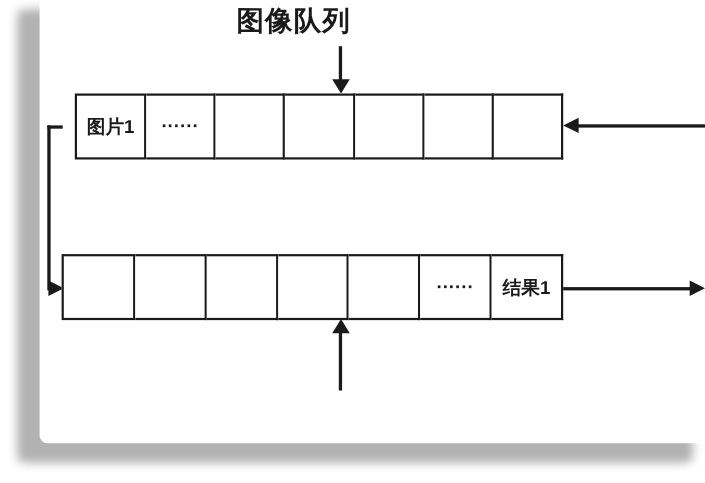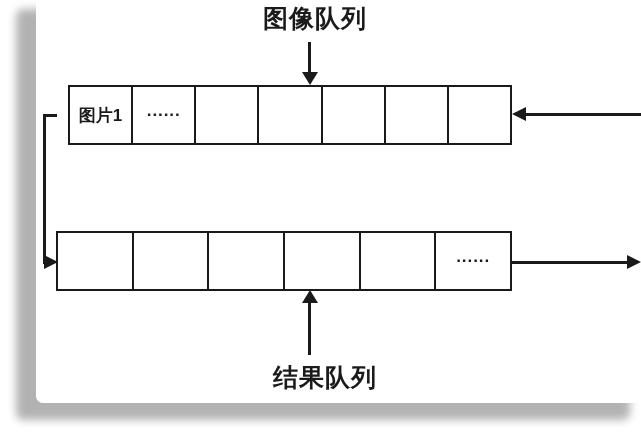--- a/index.html
+++ b/index.html
@@ -24,21 +24,21 @@
     height: 411px;
     background: #ffffff;
     border-radius: 7px;
     box-shadow: -20px 17px 9px rgba(0, 0, 0, 0.30);
   }
   .lbl {
     position: absolute;
     color: #1a1a1a;
     font-weight: bold;
     font-size: 25px;
-    text-align: center;
+    text-align: left;
     letter-spacing: 1px;
     white-space: nowrap;
   }
   .lbl-top    { left: 215px; top: 2px;   width: 200px; }
   .lbl-bottom { left: 225px; top: 361px; width: 200px; }
 
   .queue {
     position: absolute;
     left: 56px;
     width: 456px;
@@ -130,27 +130,27 @@
     <div class="tri tri-right" style="left:44px; top:255px;"></div>
   </div>
 
   <div class="queue queue-bottom">
     <div class="cell"></div>
     <div class="cell"></div>
     <div class="cell"></div>
     <div class="cell"></div>
     <div class="cell"></div>
     <div class="cell">······</div>
+    <div class="cell">结果1</div>
   </div>
 
   <div>
     <div class="hline" style="left:512px; top:261px; width:116px; height:3px;"></div>
     <div class="tri tri-right" style="left:627px; top:255px;"></div>
   </div>
 
   <div>
     <div class="tri tri-up" style="left:302px; top:290px;"></div>
     <div class="vline" style="left:308px; top:301px; width:3px; height:54px;"></div>
   </div>
 
-  <div class="lbl lbl-bottom">结果队列</div>
 
 </div>
 
 </body></html>

